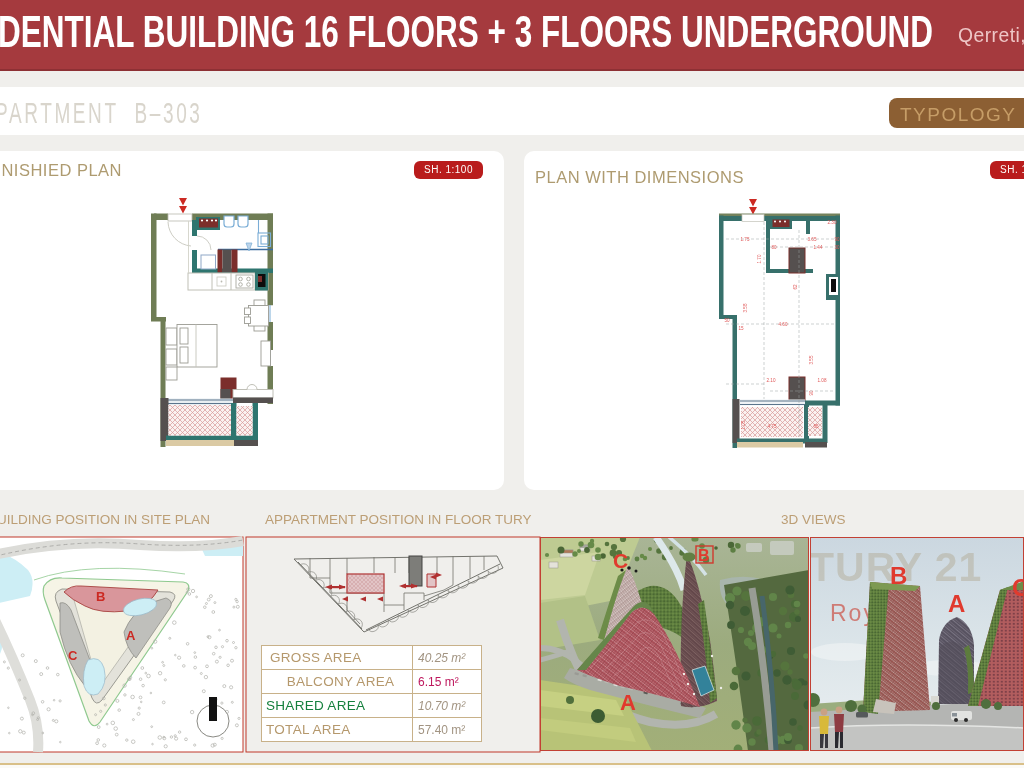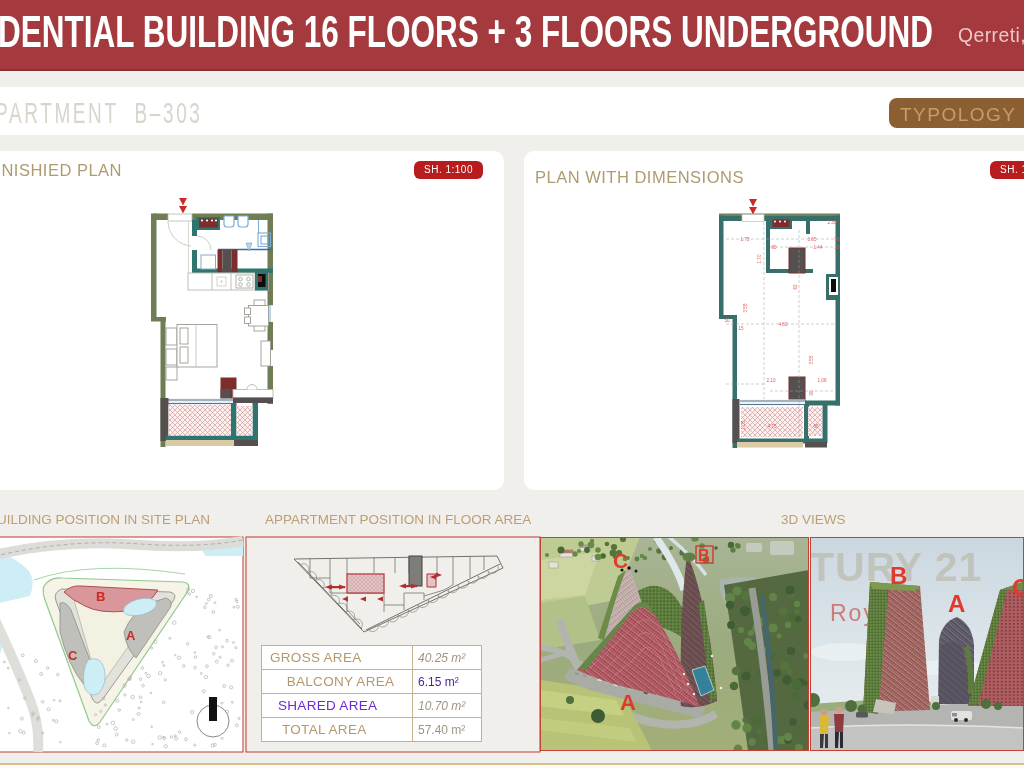--- a/index.html
+++ b/index.html
@@ -34,21 +34,21 @@
 <div class="badge" style="left:414px;top:161px;">SH. 1:100</div>
 
 <div class="panel" style="left:524px;top:151px;width:530px;height:339px;"></div>
 
 <div class="phead abs" style="left:535px;top:161px;margin-top:7px;">PLAN WITH DIMENSIONS</div>
 
 <div class="badge" style="left:990px;top:161px;">SH. 1:100</div>
 
 <div class="bhead" style="left:-12px;top:512px;">BUILDING POSITION IN SITE PLAN</div>
 
-<div class="bhead" style="left:265px;top:512px;">APPARTMENT POSITION IN FLOOR AREA</div>
+<div class="bhead" style="left:265px;top:512px;">APPARTMENT POSITION IN FLOOR TURY</div>
 
 <div class="bhead" style="left:781px;top:512px;">3D VIEWS</div>
 
 <svg class="abs" style="left:140px;top:193px;width:145px;height:262px;" viewBox="140 193 145 262">
 <defs>
 <pattern id="xh" width="5" height="5" patternUnits="userSpaceOnUse">
  <rect width="5" height="5" fill="#faf1f0"></rect>
  <path d="M0,5 L5,0 M0,0 L5,5" stroke="#d89a9a" stroke-width="0.7"></path>
 </pattern>
 </defs>
@@ -503,28 +503,28 @@
 </svg>
 
 <table class="abs" style="left:261px;top:645px;width:221px;height:95px;border-collapse:collapse;background:#fff;" cellspacing="0">
 <tbody>
       <tr style="height:24px;">
         <td style="border:1px solid #c8b189;padding-left:8px;color:#b5986c;font-size:13.5px;letter-spacing:.3px;">GROSS AREA</td>
         <td style="border:1px solid #c8b189;width:62px;color:#a29482;font-size:12px;padding-left:5px;font-style:italic;">40.25 m²</td>
       </tr>
 <tr style="height:24px;">
         <td style="border:1px solid #c8b189;padding-left:8px;color:#b5986c;font-size:13.5px;letter-spacing:.3px;text-align:center;">BALCONY AREA</td>
-        <td style="border:1px solid #c8b189;color:#4c1d95;font-size:12px;padding-left:5px;">6.15 m²</td>
+        <td style="border:1px solid #c8b189;color:#be185d;font-size:12px;padding-left:5px;">6.15 m²</td>
       </tr>
 <tr style="height:24px;">
-        <td style="border:1px solid #c8b189;padding-left:16px;color:#6d28d9;font-size:13.5px;letter-spacing:.3px;">SHARED AREA</td>
+        <td style="border:1px solid #c8b189;padding-left:4px;color:#15803d;font-size:13.5px;letter-spacing:.3px;">SHARED AREA</td>
         <td style="border:1px solid #c8b189;color:#a29482;font-size:12px;padding-left:5px;font-style:italic;">10.70 m²</td>
       </tr>
 <tr style="height:24px;">
-        <td style="border:1px solid #c8b189;padding-left:20px;color:#b5986c;font-size:13.5px;letter-spacing:.3px;">TOTAL AREA</td>
+        <td style="border:1px solid #c8b189;padding-left:4px;color:#b5986c;font-size:13.5px;letter-spacing:.3px;">TOTAL AREA</td>
         <td style="border:1px solid #c8b189;color:#a29482;font-size:12px;padding-left:5px;">57.40 m²</td>
       </tr>
 </tbody>
   </table>
 <svg class="abs" style="left:540px;top:537px;width:269px;height:214px;" viewBox="540 537 269 214">
 <defs>
 <linearGradient id="abg" x1="0" y1="0" x2="0" y2="1">
 <stop offset="0" stop-color="#a9b596"></stop>
         <stop offset="0.5" stop-color="#9cab7e"></stop>
         <stop offset="1" stop-color="#a2af78"></stop>

